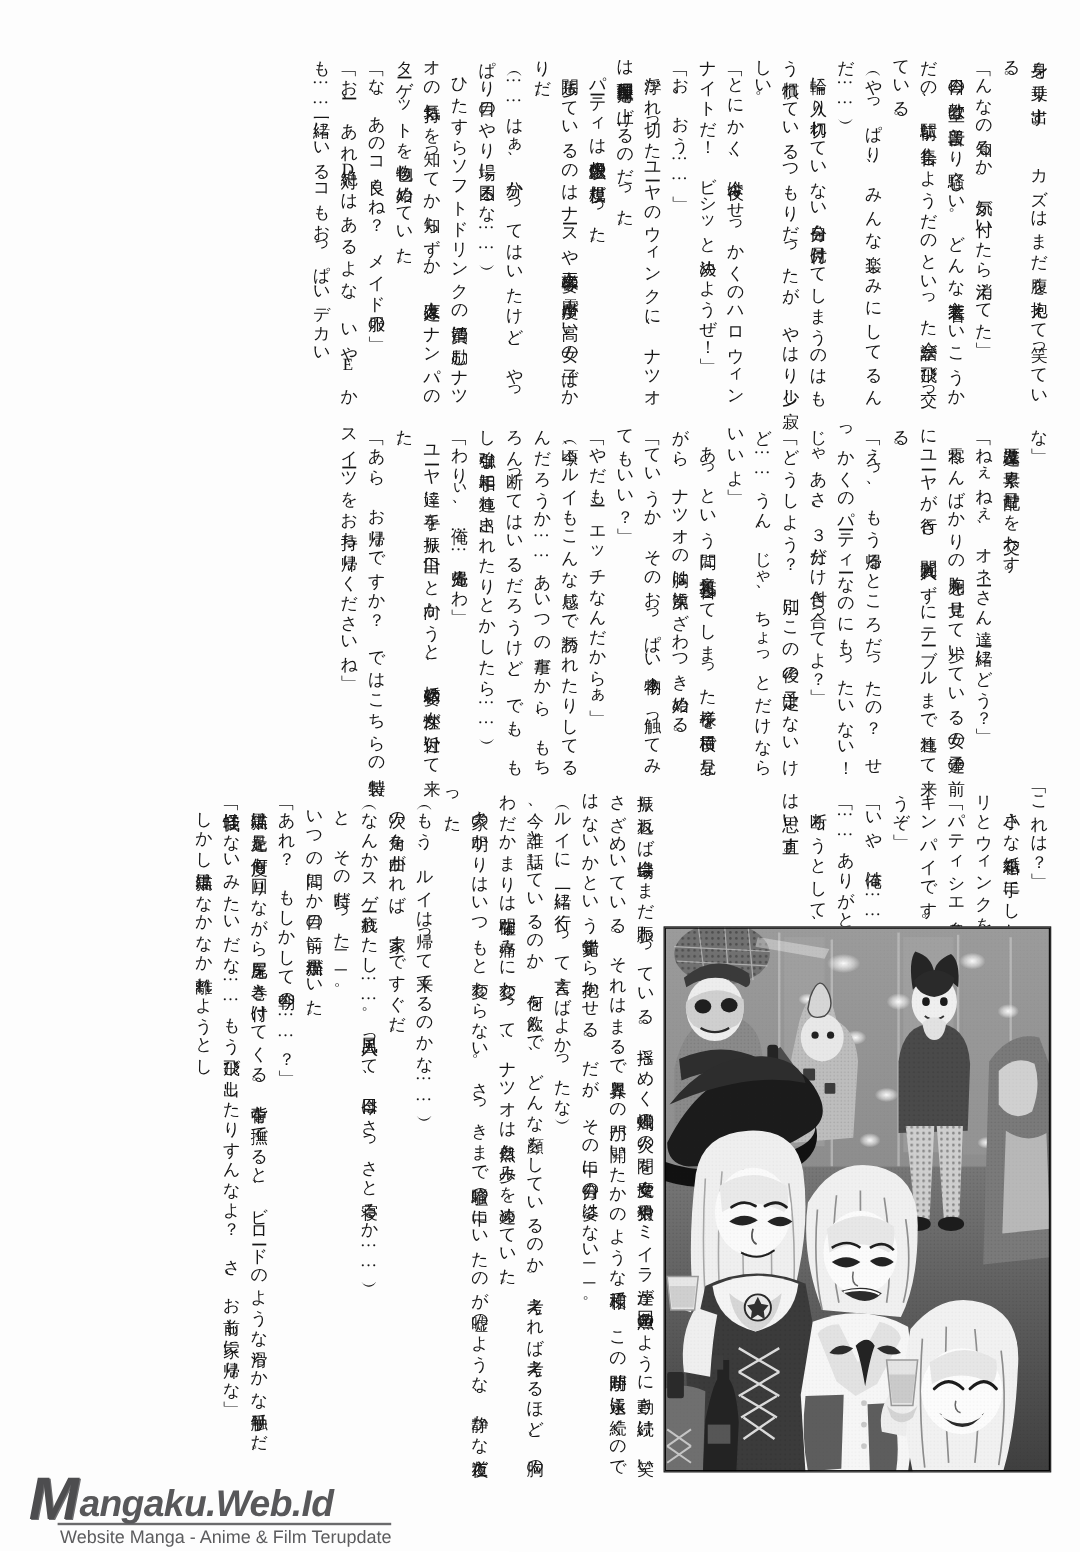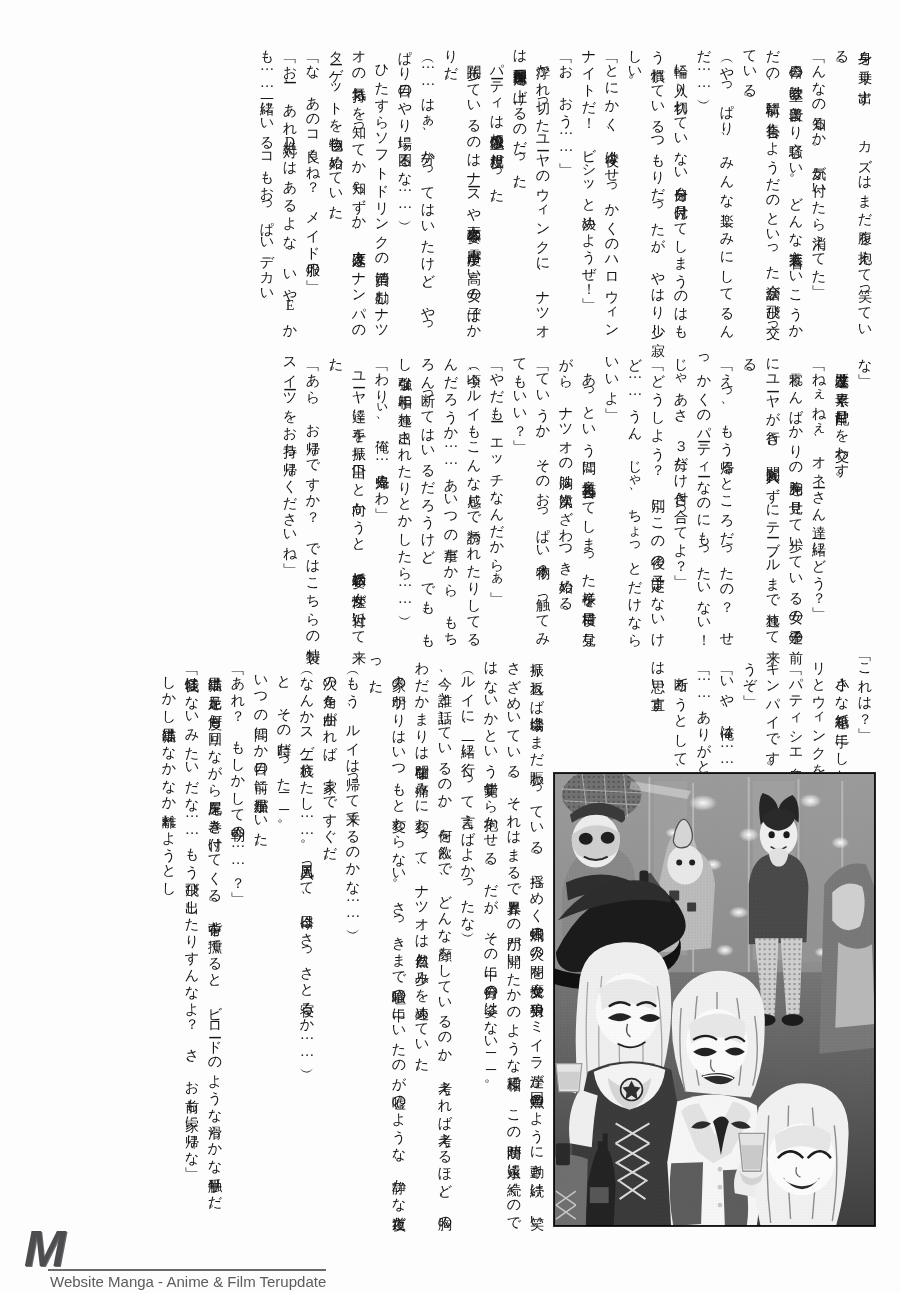--- a/index.html
+++ b/index.html
@@ -443,18 +443,19 @@
       </g>
 
       <rect x="0" y="0" width="323" height="455" fill="url(#tone)" opacity="0.14"></rect>
       <rect x="0" y="0" width="323" height="455" fill="none" stroke="#000" stroke-width="2" opacity="0.9"></rect>
     </svg>
   </div>
 
   <div id="watermark">
     <div id="wm-wordmark">
       <span id="wm-bigM">M</span>
+        <span>angaku.Web.Id</span>
     </div>
     <div id="wm-rule"></div>
     <div id="wm-tagline">Website Manga - Anime &amp; Film Terupdate</div>
   </div>
 
 </div>
 
 </body></html>

